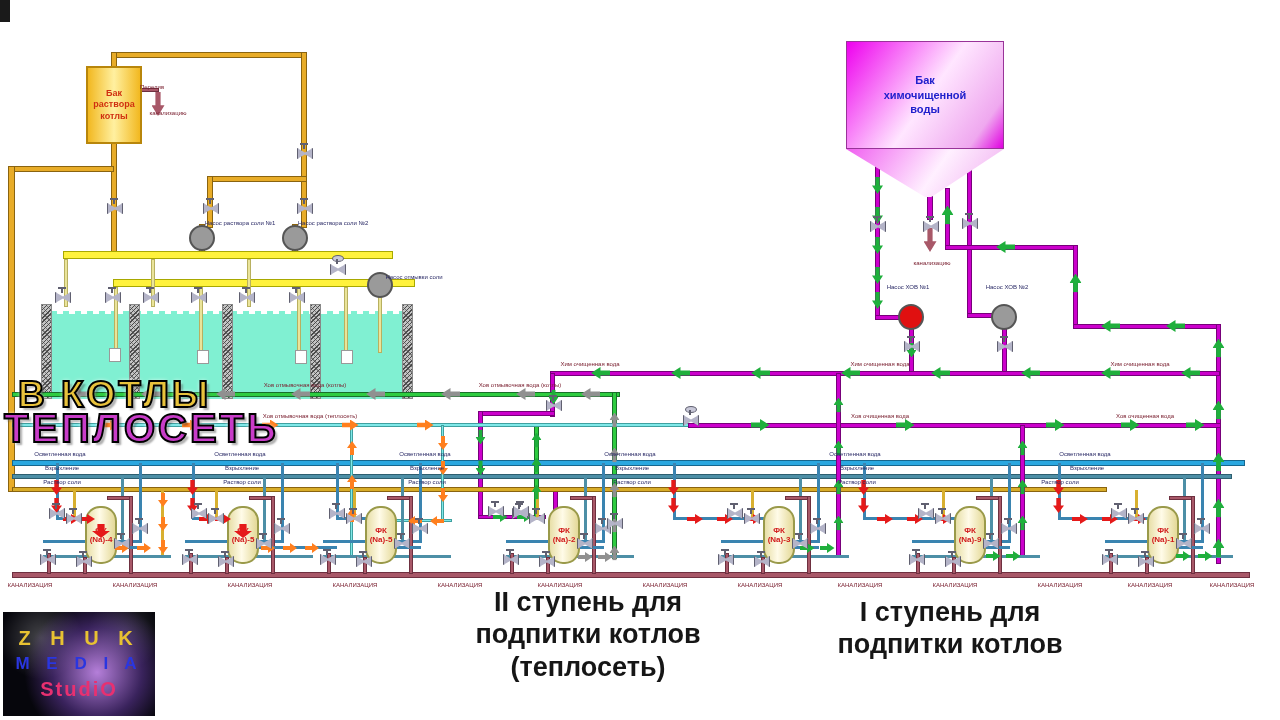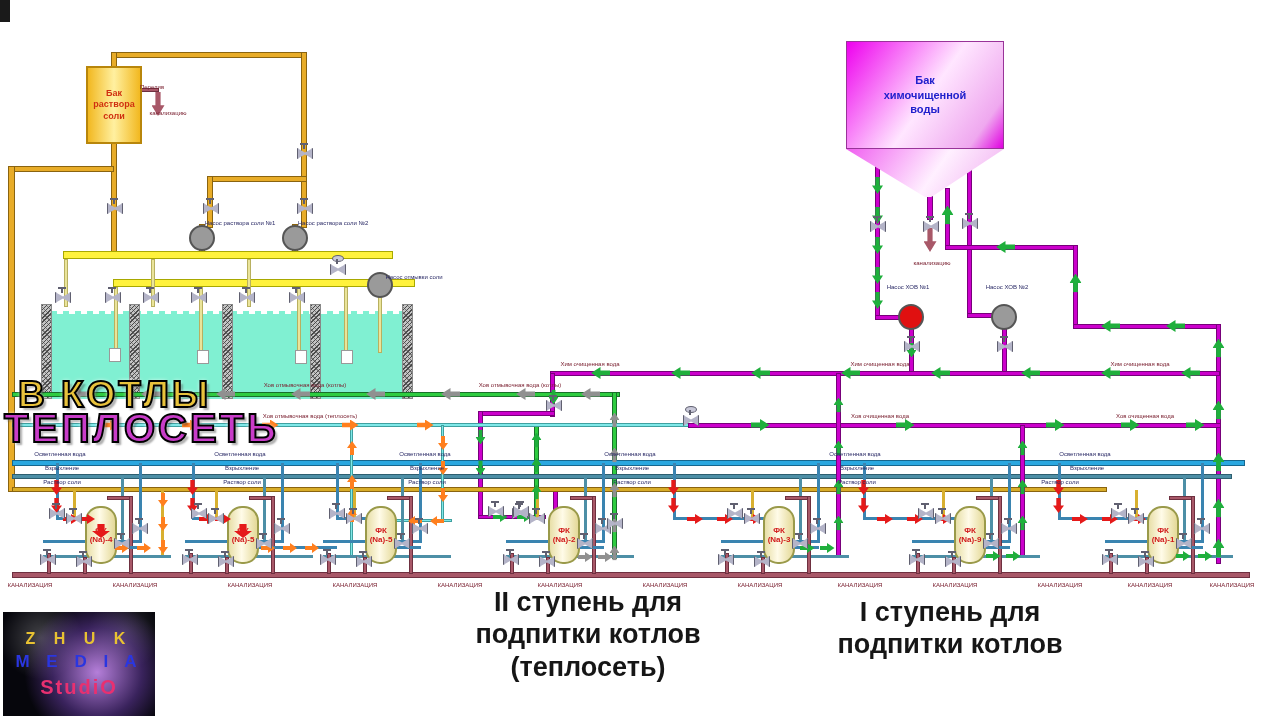--- a/index.html
+++ b/index.html
@@ -58,35 +58,35 @@
   .caption{position:absolute;z-index:30;font-size:27px;font-weight:700;color:#161616;
         text-align:center;white-space:pre-line;line-height:1.2;}
   #cap-heatnet{left:190px;top:588px;width:240px;}
   #cap-stage2{left:448px;top:586px;width:280px;}
   #cap-stage1{left:800px;top:596px;width:300px;}
   #logo{position:absolute;z-index:45;left:3px;top:612px;width:152px;height:104px;
         background:radial-gradient(circle at 62% 58%,rgba(200,140,240,.9),rgba(120,70,190,.45) 40%,transparent 65%),
                    radial-gradient(circle at 25% 25%,rgba(255,255,255,.25),transparent 30%),
                    radial-gradient(circle at 80% 20%,rgba(255,255,255,.18),transparent 25%),#06060C;
         display:flex;flex-direction:column;align-items:center;justify-content:center;gap:4px;font-weight:800;}
-  #logo .l1{color:#E8C232;font-size:16px;letter-spacing:7px;}
+  #logo .l1{color:#E8C232;font-size:20px;letter-spacing:7px;}
   #logo .l2{color:#2A36E0;font-size:17px;letter-spacing:6px;}
   #logo .l3{color:#E83070;font-size:20px;letter-spacing:2px;}
   .corner{position:absolute;z-index:44;left:0;top:0;width:10px;height:22px;background:#1A1A1A;}
 </style>
 </head>
 <body>
 
 <div id="stage">
   <div class="corner"></div>
 
   <div class="tank" id="salt-tank">
     <span>Бак</span>
     <span>раствора</span>
-    <span>соли</span>
+    <span>котлы</span>
   </div>
   <div class="tank" id="hov-tank">
     <span>Бак</span>
     <span>химочищенной</span>
     <span>воды</span>
   </div>
   <div id="hov-cone"></div>
 
   <div class="pit-water"></div>
   <div class="pit-wave"></div>

